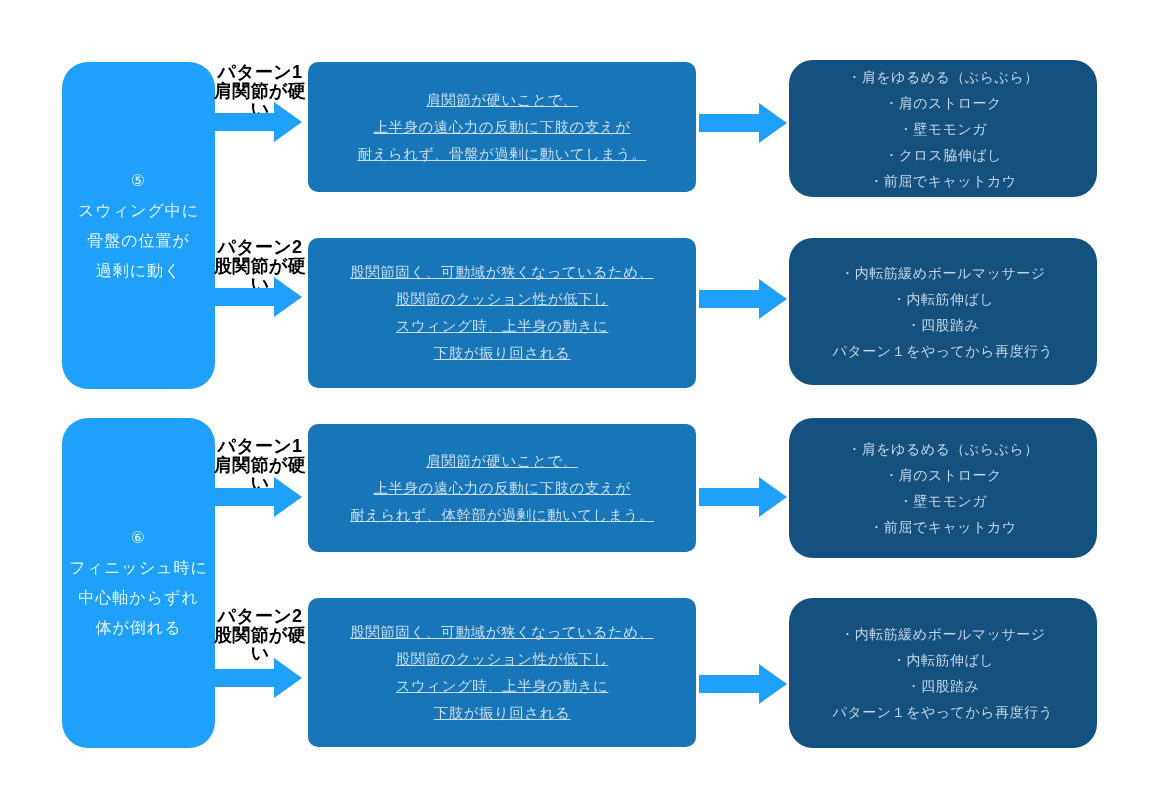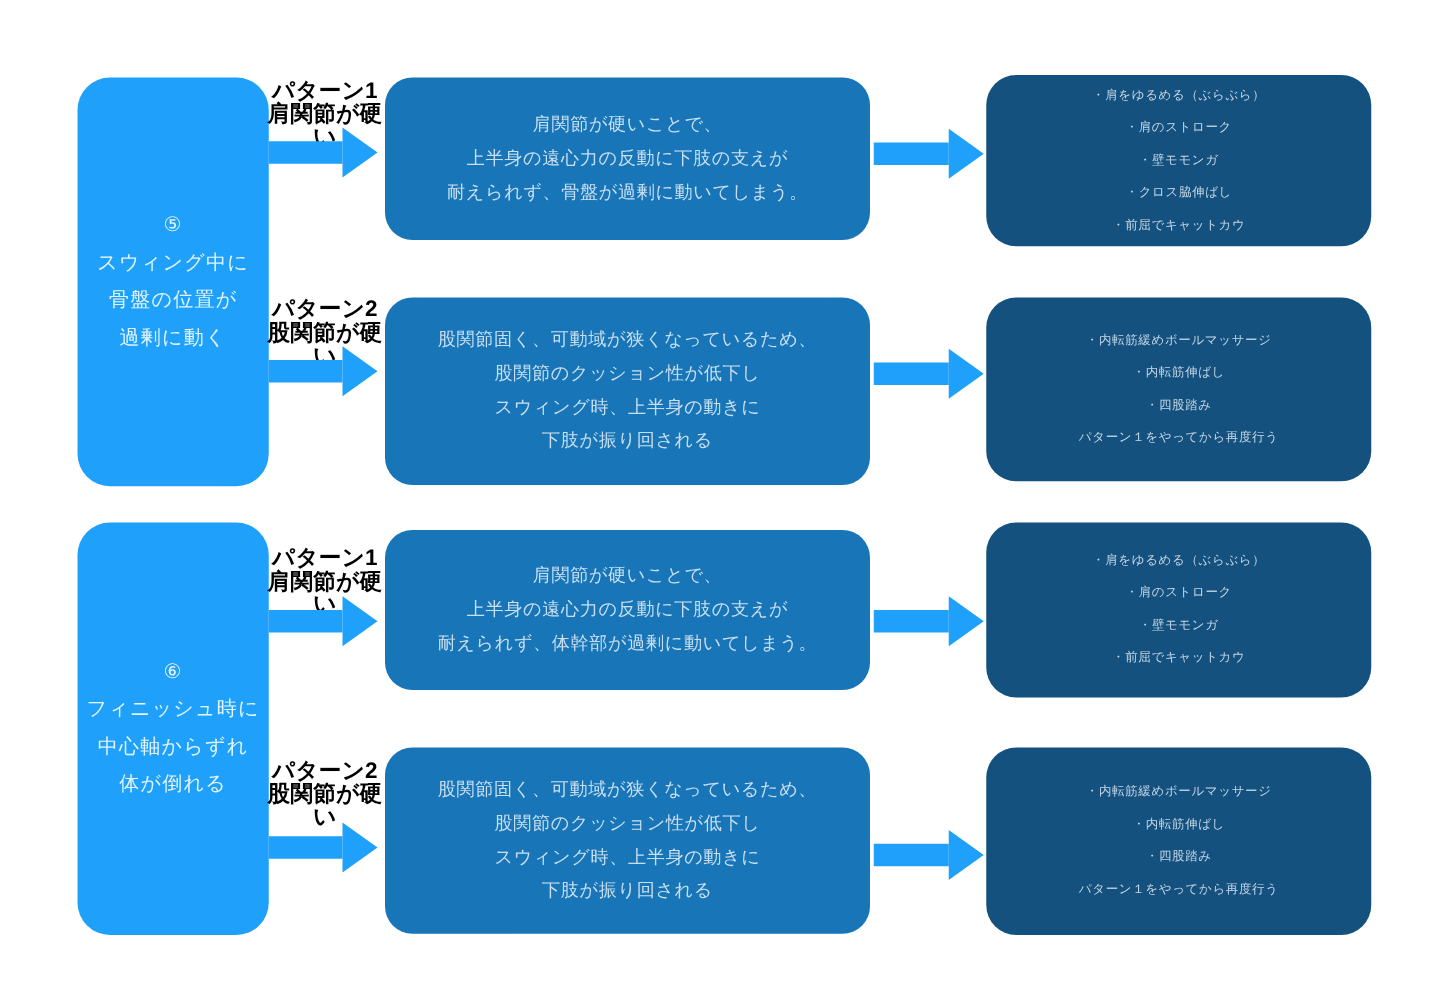--- a/index.html
+++ b/index.html
@@ -34,31 +34,32 @@
   .cause-box {
     background: var(--left-box);
     border-radius: 26px;
     color: var(--cause-text);
     font-size: 16px;
     line-height: 30px;
     letter-spacing: 1px;
   }
   .mechanism-box {
     background: var(--middle-box);
-    border-radius: 22px;
+    border-radius: 10px;
     color: var(--mechanism-text);
     font-size: 14.5px;
     line-height: 27px;
     letter-spacing: 0.5px;
+    text-decoration: underline;
   }
   .remedy-box {
     background: var(--right-box);
     border-radius: 24px;
     color: var(--remedy-text);
-    font-size: 10px;
+    font-size: 14px;
     line-height: 26px;
     letter-spacing: 0.5px;
   }
   .pattern-label {
     position: absolute;
     width: 110px;
     text-align: center;
     font-weight: bold;
     color: var(--label-text);
     font-size: 18px;

